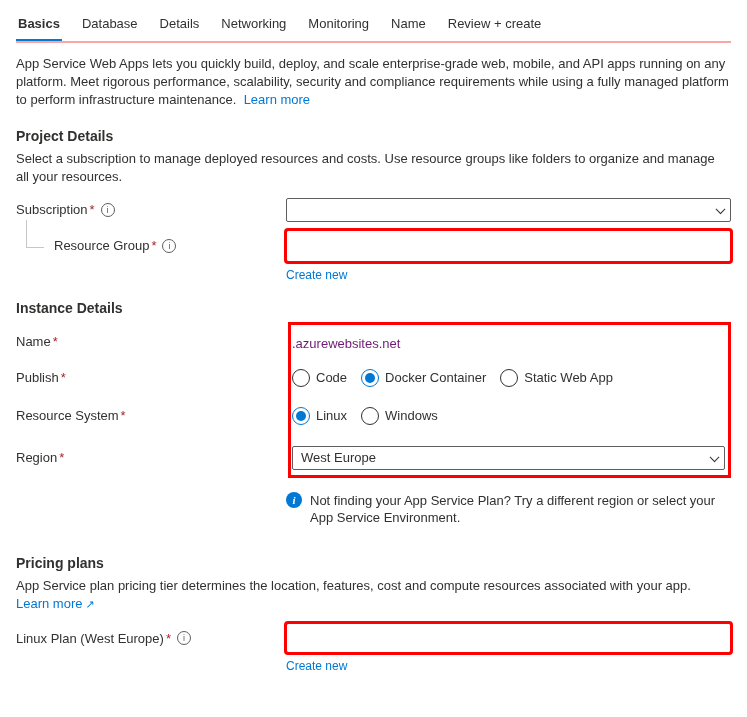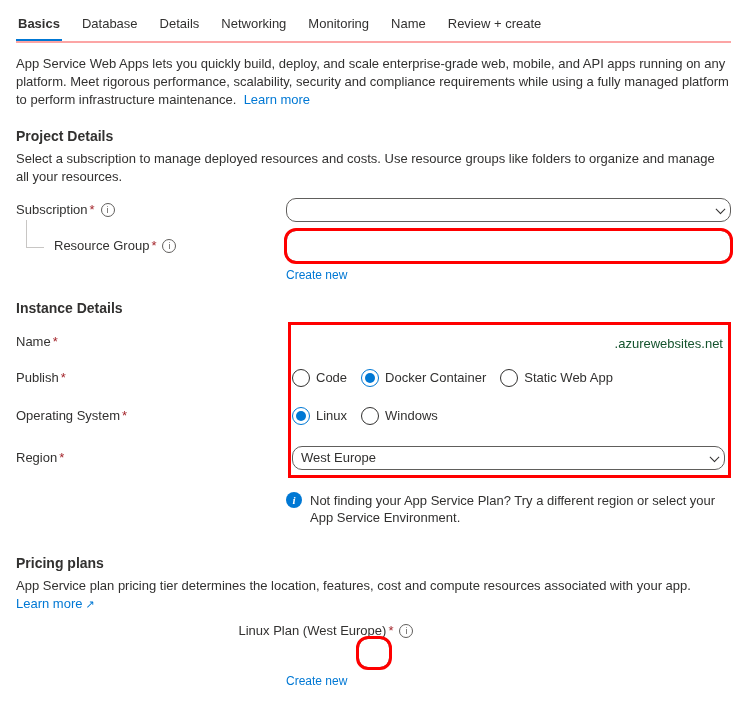--- a/index.html
+++ b/index.html
@@ -101,21 +101,21 @@
     display:inline-flex;align-items:center;justify-content:center;
     width:16px;height:16px;border-radius:50%;
     background:#0078d4;color:#fff;font-size:11px;font-weight:bold;
     font-style: italic;font-family:Georgia,serif;
     margin-right:8px;flex-shrink:0;
   }
   .dropdown {
     width: 100%;
     height: 24px;
     border: 1px solid #605e5c;
-    border-radius: 10px;
+    border-radius: 2px;
     padding: 0 22px 0 8px;
     font-size: 13px;
     background: #fff;
     position: relative;
     display: flex;
     align-items: center;
     cursor: pointer;
   }
   .chev {
     position: absolute;
@@ -141,24 +141,24 @@
     top: 50%;
     transform: translateY(-50%);
     color: #107c10;
     font-size: 14px;
   }
   .highlight-red {
     outline: 3px solid #ff0000;
     outline-offset: -1px;
   }
   .suffix {
-    text-align: right;
+    text-align: left;
     font-size: 13px;
     margin-top: 4px;
-    color: #14532d;
+    color: #701a75;
     padding-right: 2px;
   }
   .sublink {
     color: #0078d4;
     font-size: 12px;
     margin-top: 4px;
     display: inline-block;
     cursor: pointer;
     text-align: center;
   }
@@ -290,21 +290,21 @@
           <div class="radio">
             <span class="r-circle"></span>
             <span>Static Web App</span>
           </div>
         </div>
       </div>
     </div>
 
     <div class="row" style="margin-top:10px;">
       <div class="label-col">
-        <span>Operating System</span>
+        <span>Resource System</span>
         <span class="req">*</span>
       </div>
       <div class="field-col" style="padding:0 6px;">
         <div class="radio-row">
           <div class="radio">
             <span class="r-circle sel">
                 <span class="r-dot"></span>
               </span>
             <span>Linux</span>
           </div>
@@ -341,21 +341,21 @@
     </div>
   </div>
 </div>
 
 <h3 class="section" style="margin-top:28px;">Pricing plans</h3>
 <div class="desc">
   <span>App Service plan pricing tier determines the location, features, cost and compute resources associated with your app.</span><br>
   <span class="link ext-icon">Learn more</span>
 </div>
 
-<div class="row" style="margin-bottom:2px;flex-direction:column;">
+<div class="row" style="margin-bottom:2px;">
   <div class="label-col">
     <span>Linux Plan (West Europe)</span>
     <span class="req">*</span>
     <span class="info-icon">i</span>
   </div>
   <div class="field-col">
     <div class="dropdown highlight-red" style="height:30px;">
       <span></span>
     </div>
   </div>

